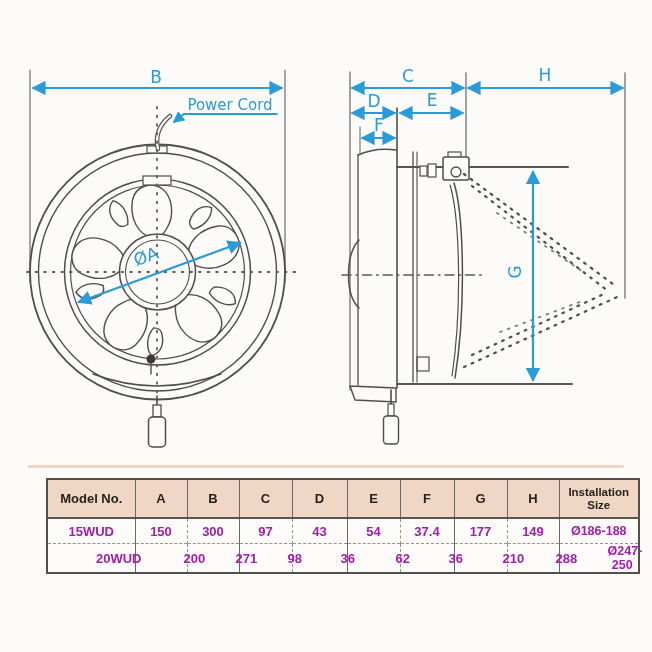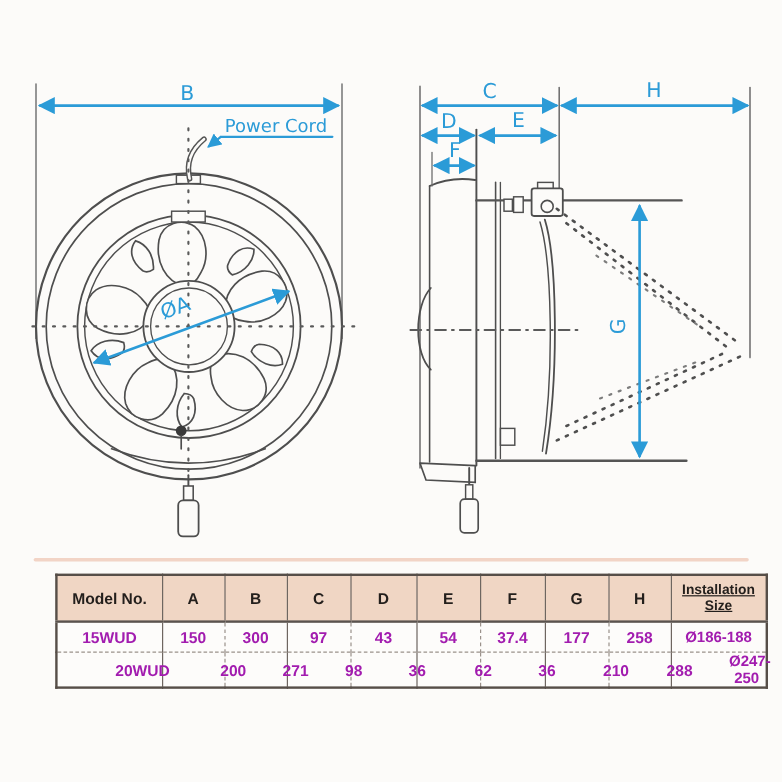--- a/index.html
+++ b/index.html
@@ -24,21 +24,21 @@
   .table-wrap{position:absolute;left:46px;top:478px;width:640px;}
   .dim-table{
     border-collapse:collapse;table-layout:fixed;width:592px;
     border:2px solid #564e48;background:#fdfcfa;
   }
   .dim-table th{
     background:#f0d6c4;font-size:13px;font-weight:bold;height:37px;
     border-left:1px solid #6e6660;border-bottom:2px solid #5a534e;
     color:#231f1c;text-align:center;padding:0 1px;
   }
-  .dim-table th.install{font-size:11.5px;white-space:pre-line;line-height:1.12;text-decoration:underline;}
+  .dim-table th.install{font-size:11.5px;white-space:pre-line;line-height:1.12;}
   .dim-table td{
     font-size:13px;font-weight:bold;text-align:center;height:24px;
     border-left:1px solid #6e6660;color:#a21caf;padding:0 1px;
   }
   .dim-table td:nth-child(odd){border-left-style:dashed;border-left-color:#9a918a;}
   .dim-table th:first-child,.dim-table td:first-child{border-left:none;}
   .dim-table tr.r2 td{border-top:1px dashed #9a918a;padding-left:48px;}
   .dim-table td.install{font-size:12.5px;margin-left:47px;}
 </style>
 </head>
@@ -213,21 +213,21 @@
       <tbody>
         <tr class="r1">
           <td>15WUD</td>
           <td>150</td>
           <td>300</td>
           <td>97</td>
           <td>43</td>
           <td>54</td>
           <td>37.4</td>
           <td>177</td>
-          <td>258</td>
+          <td>149</td>
           <td class="install">Ø186-188</td>
         </tr>
         <tr class="r2">
           <td>20WUD</td>
           <td>200</td>
           <td>271</td>
           <td>98</td>
           <td>36</td>
           <td>62</td>
           <td>36</td>

